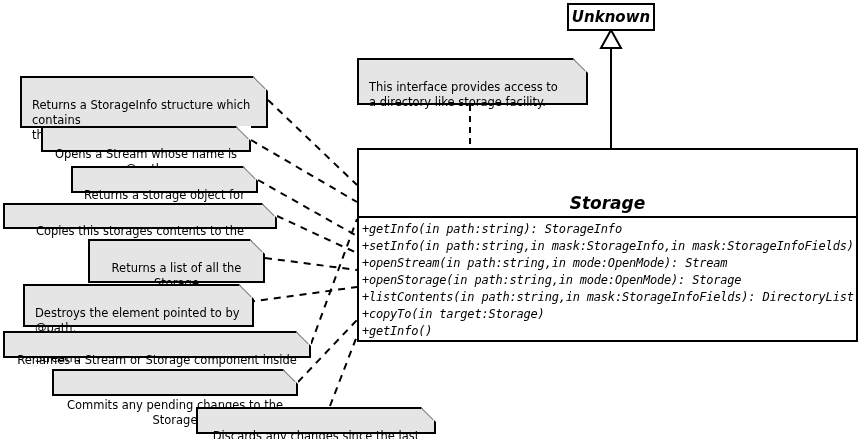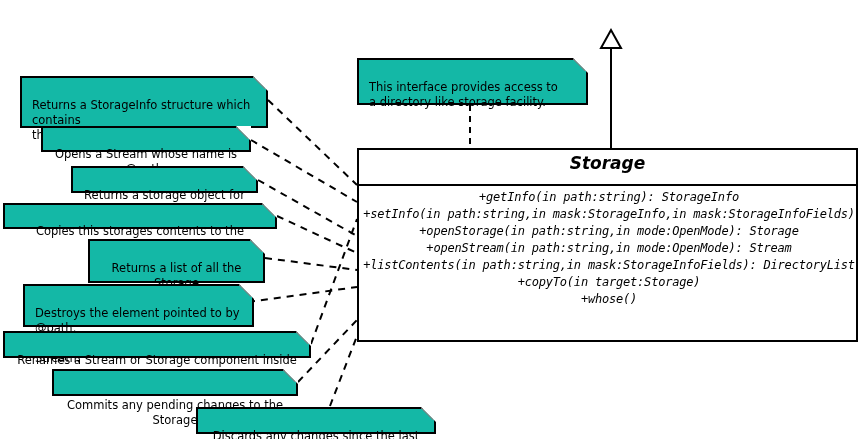--- a/index.html
+++ b/index.html
@@ -35,63 +35,63 @@
   }
   .uml-class .class-divider {
     border-top: 2px solid #000;
     height: 0;
     font-size: 0;
     line-height: 0;
   }
   .uml-class .class-members {
     box-sizing: border-box;
     padding: 3px 0 4px 3px;
-    text-align: center;
   }
   .uml-class .member {
     font-style: italic;
     font-family: "DejaVu Sans Mono", monospace;
     font-size: 12px;
     line-height: 17px;
     white-space: nowrap;
     color: #000;
     letter-spacing: -0.2px;
   }
 
   
   #storage-class {
     left: 357px;
     top: 148px;
     width: 501px;
     height: 194px;
   }
   #storage-class .class-title {
-    height: 34px;
+    height: 26px;
     line-height: 26px;
     font-size: 17px;
+    margin-top: 40px;
   }
 
   
   #unknown-class {
     left: 567px;
     top: 3px;
     width: 88px;
     height: 28px;
   }
   #unknown-class .class-title {
     height: 24px;
     line-height: 24px;
     font-size: 15px;
   }
 
   
   .uml-note {
     position: absolute;
     box-sizing: border-box;
-    background: #14b8a6;
+    background: #e5e5e5;
     border: 2px solid #000;
     z-index: 6;
     color: #000;
     font-size: 11.5px;
     line-height: 15px;
     padding: 5px 10px 4px 10px;
     white-space: pre-line;
   }
   .uml-note .fold-tri {
     position: absolute;
@@ -164,32 +164,35 @@
     <line x1="251" y1="140" x2="357" y2="202" stroke="#000" stroke-width="2" stroke-dasharray="7,6"></line>
     <line x1="258" y1="180" x2="357" y2="236" stroke="#000" stroke-width="2" stroke-dasharray="7,6"></line>
     <line x1="277" y1="216" x2="357" y2="253" stroke="#000" stroke-width="2" stroke-dasharray="7,6"></line>
     <line x1="265" y1="258" x2="357" y2="270" stroke="#000" stroke-width="2" stroke-dasharray="7,6"></line>
     <line x1="248" y1="302" x2="357" y2="287" stroke="#000" stroke-width="2" stroke-dasharray="7,6"></line>
     <line x1="311" y1="344" x2="357" y2="219" stroke="#000" stroke-width="2" stroke-dasharray="7,6"></line>
     <line x1="298" y1="382" x2="357" y2="320" stroke="#000" stroke-width="2" stroke-dasharray="7,6"></line>
     <line x1="330" y1="406" x2="357" y2="336" stroke="#000" stroke-width="2" stroke-dasharray="7,6"></line>
   </svg>
 
+  <div class="uml-class" id="unknown-class">
+    <div class="class-title">Unknown</div>
+  </div>
 
   <div class="uml-class" id="storage-class">
     <div class="class-title">Storage</div>
     <div class="class-divider"></div>
     <div class="class-members">
       <div class="member">+getInfo(in path:string): StorageInfo</div>
       <div class="member">+setInfo(in path:string,in mask:StorageInfo,in mask:StorageInfoFields)</div>
+      <div class="member">+openStream(in path:string,in mode:OpenMode): Stream</div>
       <div class="member">+openStorage(in path:string,in mode:OpenMode): Storage</div>
-      <div class="member">+openStream(in path:string,in mode:OpenMode): Stream</div>
       <div class="member">+listContents(in path:string,in mask:StorageInfoFields): DirectoryList</div>
       <div class="member">+copyTo(in target:Storage)</div>
-      <div class="member">+whose()</div>
+      <div class="member">+getInfo()</div>
     </div>
   </div>
 
   <div class="uml-note" style="left:357px; top:58px; width:231px; height:47px;">
     <span class="note-text note-left">This interface provides access to
 a directory like storage facility.</span>
     <span class="fold-tri"></span>
     <span class="fold-edge"></span>
   </div>
 

